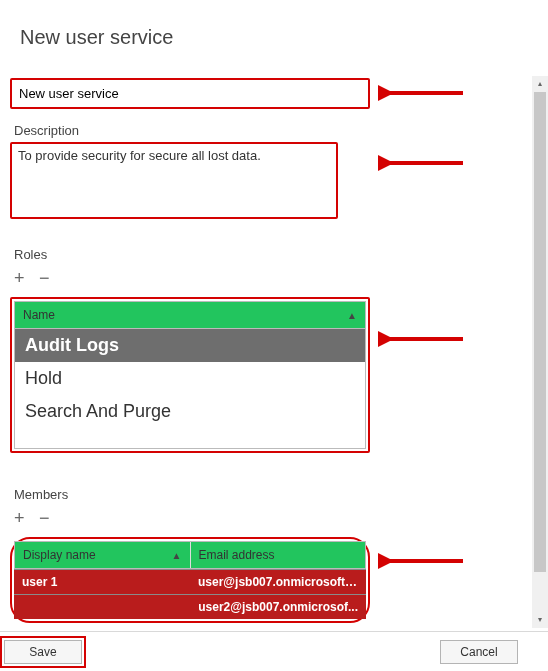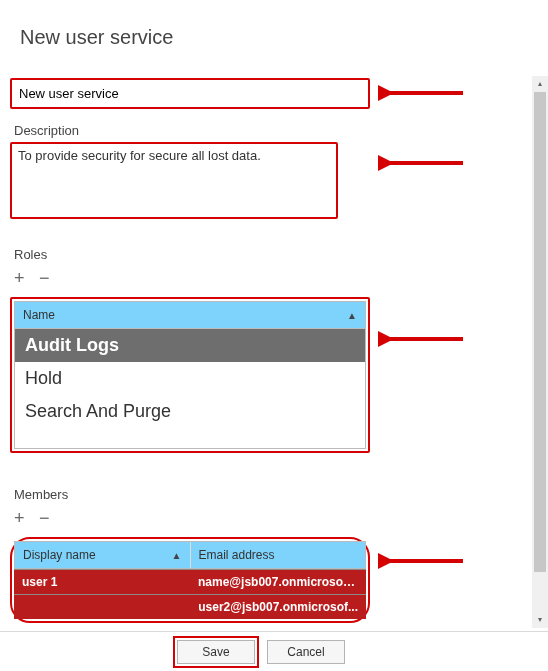--- a/index.html
+++ b/index.html
@@ -125,21 +125,21 @@
     user-select: none;
   }
 
   .roles-box {
     width: 360px;
     padding: 2px;
   }
   .gridhead, .mhead {
     display: flex;
     border: 1px solid #bbb;
-    background: #7dd3fc;
+    background: #22c55e;
     font-size: 12px;
     color: #333;
   }
   .gridhead .cell {
     flex: 1;
     padding: 6px 8px;
     position: relative;
     cursor: pointer;
   }
   .sort-ind {
@@ -201,21 +201,21 @@
   
   .footer {
     position: absolute;
     left: 0;
     right: 0;
     bottom: 0;
     height: 40px;
     border-top: 1px solid #d9d9d9;
     background: #fff;
     display: flex;
-    justify-content: center;
+    justify-content: space-between;
     align-items: center;
     padding-right: 30px;
     gap: 8px;
   }
   .btnflat {
     min-width: 78px;
     height: 24px;
     border: 1px solid #b4b4b4;
     background: #f6f6f6;
     font-size: 12px;
@@ -276,21 +276,21 @@
           <span>Display name</span>
           <span class="sort-ind">▲</span>
         </div>
         <div class="mcell">
           <span>Email address</span>
         </div>
       </div>
       <div class="members-list">
         <div class="member-row">
           <div class="mcell name">user 1</div>
-          <div class="mcell email">name@jsb007.onmicrosoft....</div>
+          <div class="mcell email">user@jsb007.onmicrosoft....</div>
         </div>
         <div class="member-row">
           <div class="mcell email">user2@jsb007.onmicrosof...</div>
         </div>
       </div>
     </div>
 
   </div>
 
   <div class="scrollbar-track">

